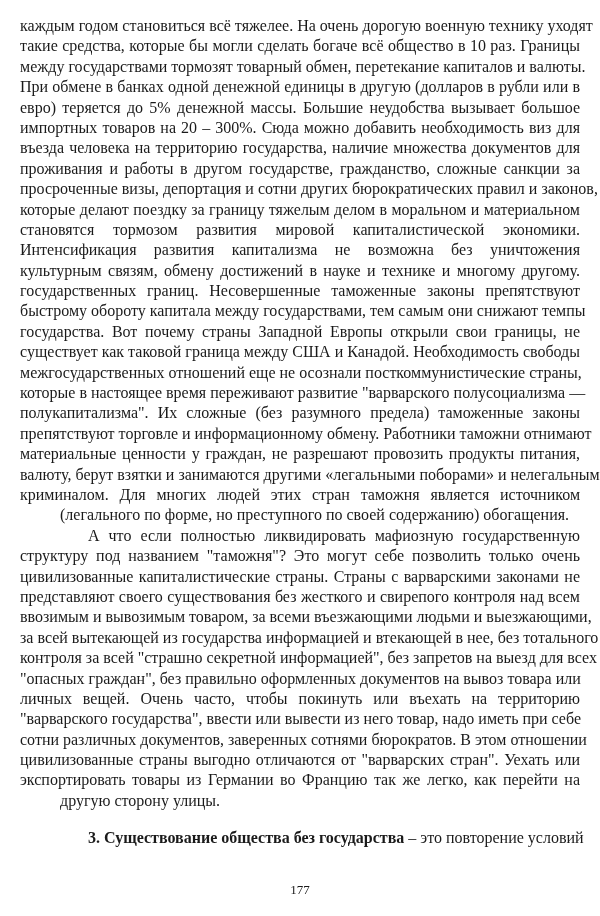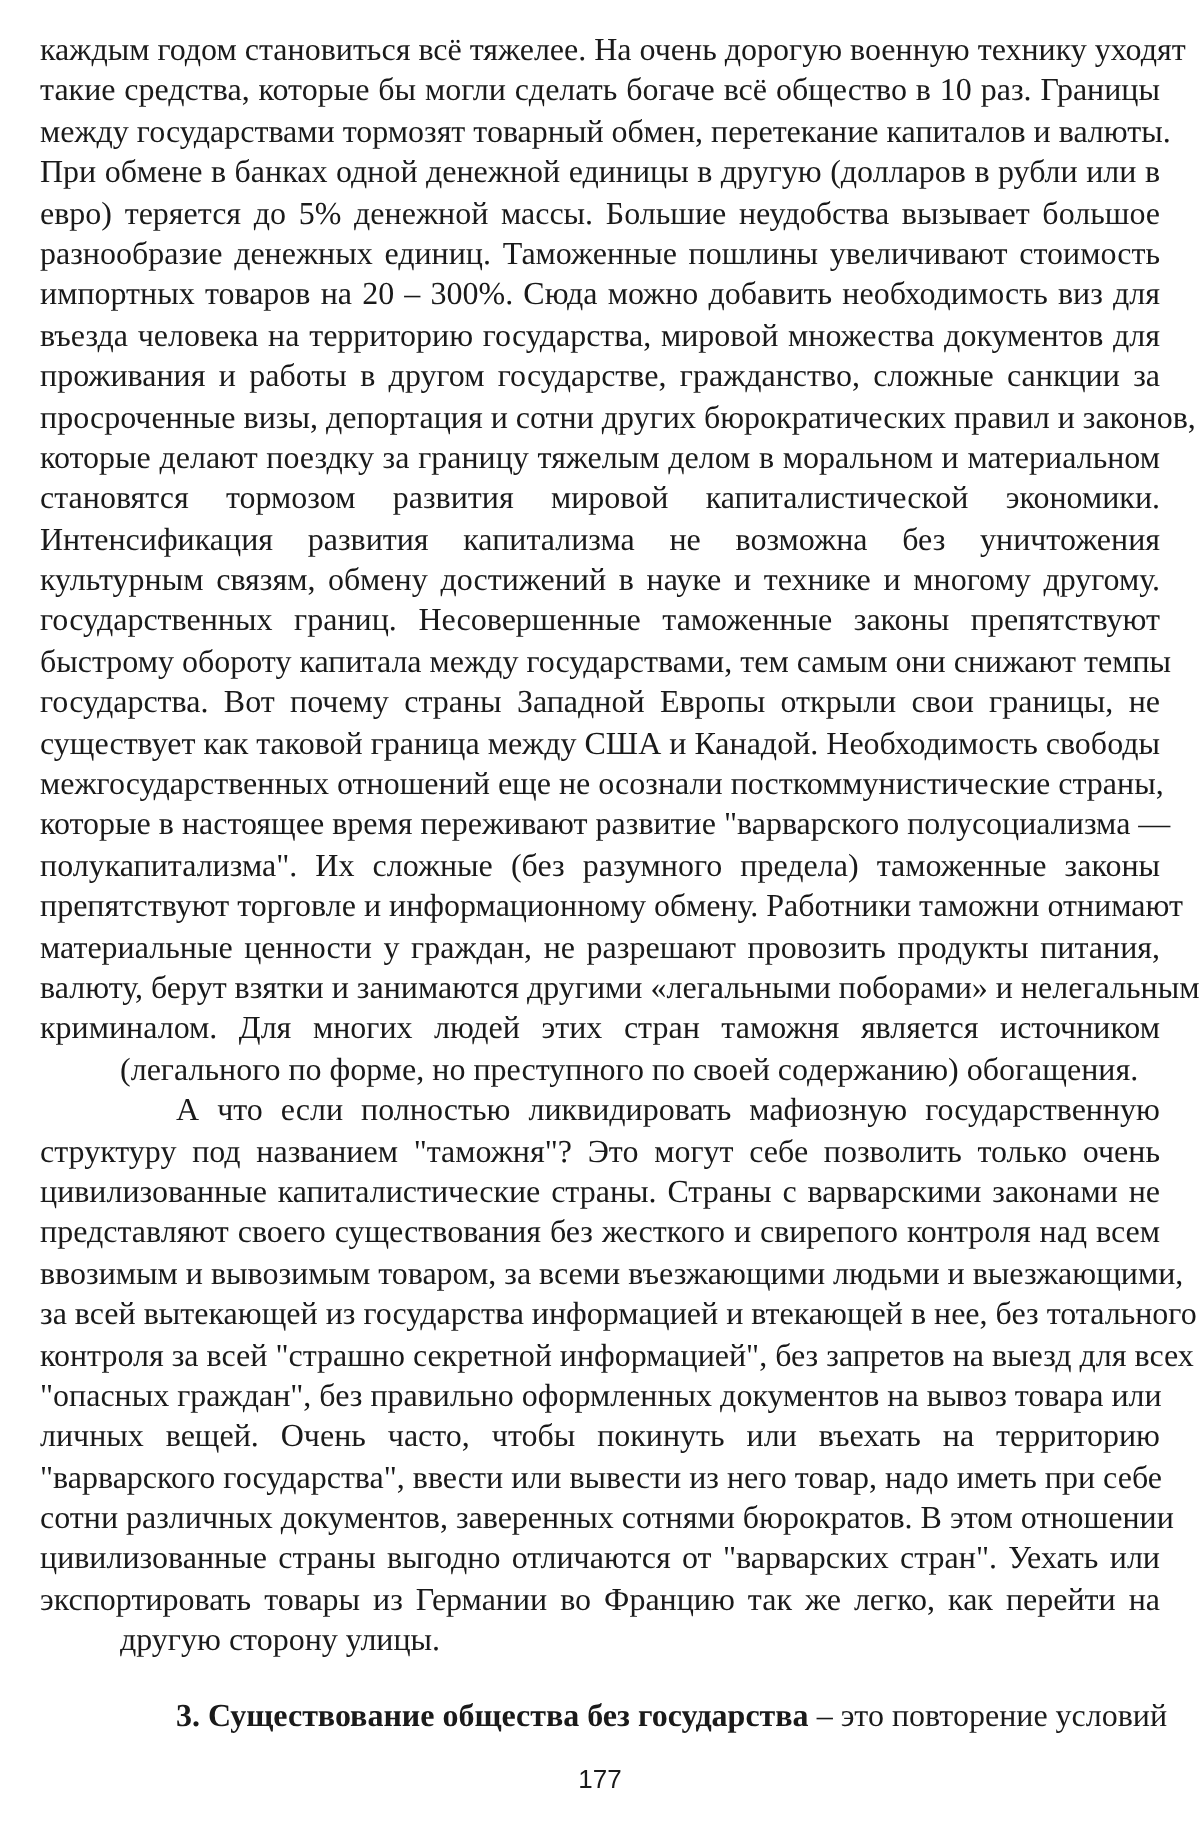--- a/index.html
+++ b/index.html
@@ -12,36 +12,35 @@
   .line {
     display: block; white-space: nowrap; height: 20.4px;
     text-align: justify; text-align-last: justify;
   }
   .line.last { text-align-last: left; margin-left: 40px; }
   .line.indent { padding-left: 68px; }
   .gap { height: 17px; }
   .bold { font-weight: bold; }
   .pagenum {
     position: absolute; top: 882px; left: 0; width: 600px; text-align: center;
-    font-family: Liberation Sans, sans-serif; font-size: 13px; color: #1a1a1a;
+    font-family: Liberation Serif, serif; font-size: 13px; color: #1a1a1a;
   }
 </style>
 </head>
 <body>
 
 <div class="page">
   <div id="p1">
       <span class="line">каждым годом становиться всё тяжелее. На очень дорогую военную технику уходят</span>
       <span class="line">такие средства, которые бы могли сделать богаче всё общество в 10 раз. Границы</span>
       <span class="line">между государствами тормозят товарный обмен, перетекание капиталов и валюты.</span>
       <span class="line">При обмене в банках одной денежной единицы в другую (долларов в рубли или в</span>
       <span class="line">евро) теряется до 5% денежной массы. Большие неудобства вызывает большое</span>
-      <span class="line">разнообразие денежных единиц. Таможенные пошлины увеличивают стоимость</span>
       <span class="line">импортных товаров на 20 – 300%. Сюда можно добавить необходимость виз для</span>
-      <span class="line">въезда человека на территорию государства, мировой множества документов для</span>
+      <span class="line">въезда человека на территорию государства, наличие множества документов для</span>
       <span class="line">проживания и работы в другом государстве, гражданство, сложные санкции за</span>
       <span class="line">просроченные визы, депортация и сотни других бюрократических правил и законов,</span>
       <span class="line">которые делают поездку за границу тяжелым делом в моральном и материальном</span>
       <span class="line">становятся тормозом развития мировой капиталистической экономики.</span>
       <span class="line">Интенсификация развития капитализма не возможна без уничтожения</span>
       <span class="line">культурным связям, обмену достижений в науке и технике и многому другому.</span>
       <span class="line">государственных границ. Несовершенные таможенные законы препятствуют</span>
       <span class="line">быстрому обороту капитала между государствами, тем самым они снижают темпы</span>
       <span class="line">государства. Вот почему страны Западной Европы открыли свои границы, не</span>
       <span class="line">существует как таковой граница между США и Канадой. Необходимость свободы</span>

